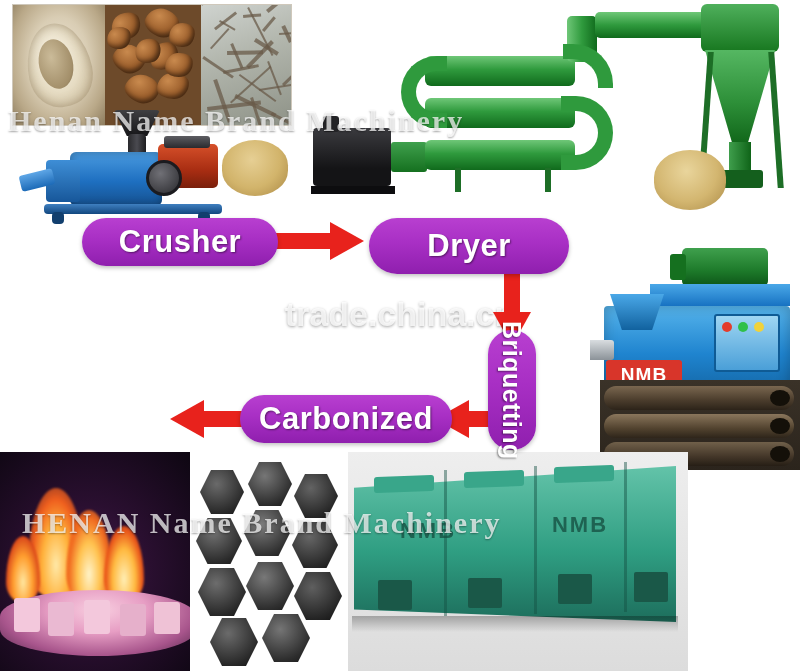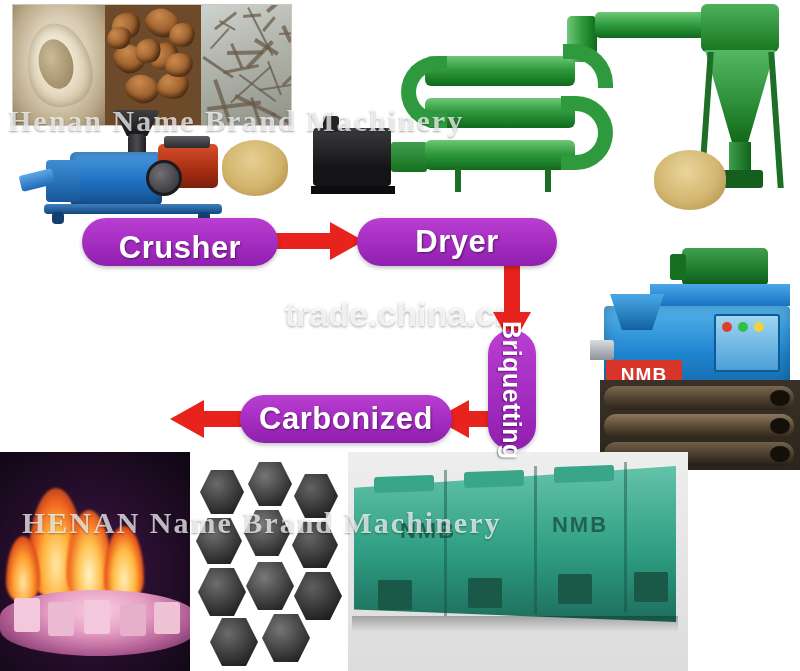--- a/index.html
+++ b/index.html
@@ -314,25 +314,25 @@
   <div class="arrow" id="arrow-3" style="left:435px;top:400px;width:86px;height:38px;">
     <div class="shaft" style="left:30px;top:11px;width:56px;height:16px;"></div>
     <div class="head" style="left:0px;top:0px;border-top:19px solid transparent;border-bottom:19px solid transparent;border-right:34px solid #e8221c;"></div>
   </div>
 
   <div class="arrow" id="arrow-4" style="left:170px;top:400px;width:82px;height:38px;">
     <div class="shaft" style="left:30px;top:11px;width:52px;height:16px;"></div>
     <div class="head" style="left:0px;top:0px;border-top:19px solid transparent;border-bottom:19px solid transparent;border-right:34px solid #e8221c;"></div>
   </div>
 
-  <div class="pill" id="pill-crusher" style="left:82px;top:218px;width:196px;height:48px;font-size:31px;align-items:flex-end;">
+  <div class="pill" id="pill-crusher" style="left:82px;top:218px;width:196px;height:48px;font-size:31px;">
     <span>Crusher</span>
   </div>
 
-  <div class="pill" id="pill-dryer" style="left:357px;top:218px;width:200px;height:48px;font-size:31px;">
+  <div class="pill" id="pill-dryer" style="left:369px;top:218px;width:200px;height:56px;font-size:31px;">
     <span>Dryer</span>
   </div>
 
   <div class="pill" id="pill-briquetting" style="left:488px;top:330px;width:48px;height:120px;font-size:25px;">
     <span style="writing-mode:vertical-rl;text-orientation:mixed;display:block;line-height:48px;">Briquetting</span>
   </div>
 
   <div class="pill" id="pill-carbonized" style="left:240px;top:395px;width:212px;height:48px;font-size:31px;text-align:right;">
     <span>Carbonized</span>
   </div>

